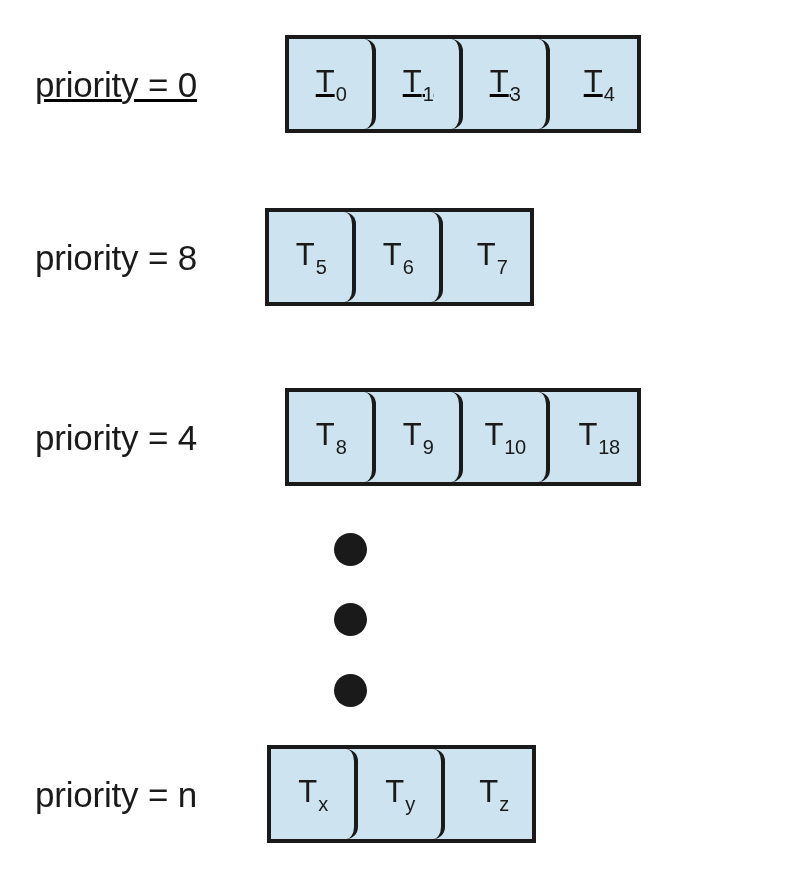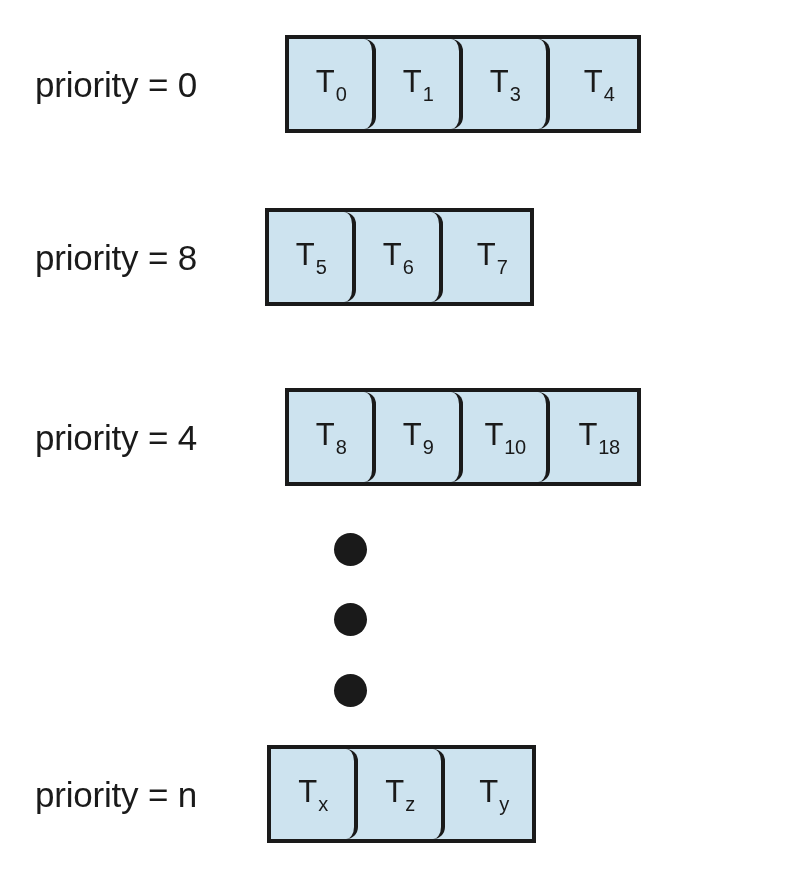--- a/index.html
+++ b/index.html
@@ -93,21 +93,21 @@
     background: #1a1a1a;
   }
   .ellipsis-dot.d0 { top: 0px; }
   .ellipsis-dot.d1 { top: 70px; }
   .ellipsis-dot.d2 { top: 141px; }
 </style>
 </head>
 <body>
 
 <div id="diagram">
-    <div class="queue-row" style="top: 35px;">
+    <div class="queue-row" style="top: 35px; text-decoration: underline;">
       <div class="row-label">priority = 0</div>
       <div class="queue-boxes" style="margin-left: 35px;">
         <div class="task-cell">
           <span class="task-label"><span>T</span><span class="sub">0</span></span>
         </div>
         <div class="task-cell">
           <span class="task-label"><span>T</span><span class="sub">1</span></span>
         </div>
         <div class="task-cell">
           <span class="task-label"><span>T</span><span class="sub">3</span></span>
@@ -148,24 +148,24 @@
         </div>
       </div>
     </div>
     <div class="queue-row" style="top: 745px;">
       <div class="row-label">priority = n</div>
       <div class="queue-boxes" style="margin-left: 17px;">
         <div class="task-cell">
           <span class="task-label"><span>T</span><span class="sub">x</span></span>
         </div>
         <div class="task-cell">
-          <span class="task-label"><span>T</span><span class="sub">z</span></span>
+          <span class="task-label"><span>T</span><span class="sub">y</span></span>
         </div>
         <div class="task-cell">
-          <span class="task-label"><span>T</span><span class="sub">y</span></span>
+          <span class="task-label"><span>T</span><span class="sub">z</span></span>
         </div>
       </div>
     </div>
     <div id="ellipsis">
       <div class="ellipsis-dot d0"></div>
       <div class="ellipsis-dot d1"></div>
       <div class="ellipsis-dot d2"></div>
     </div>
   </div>
 

